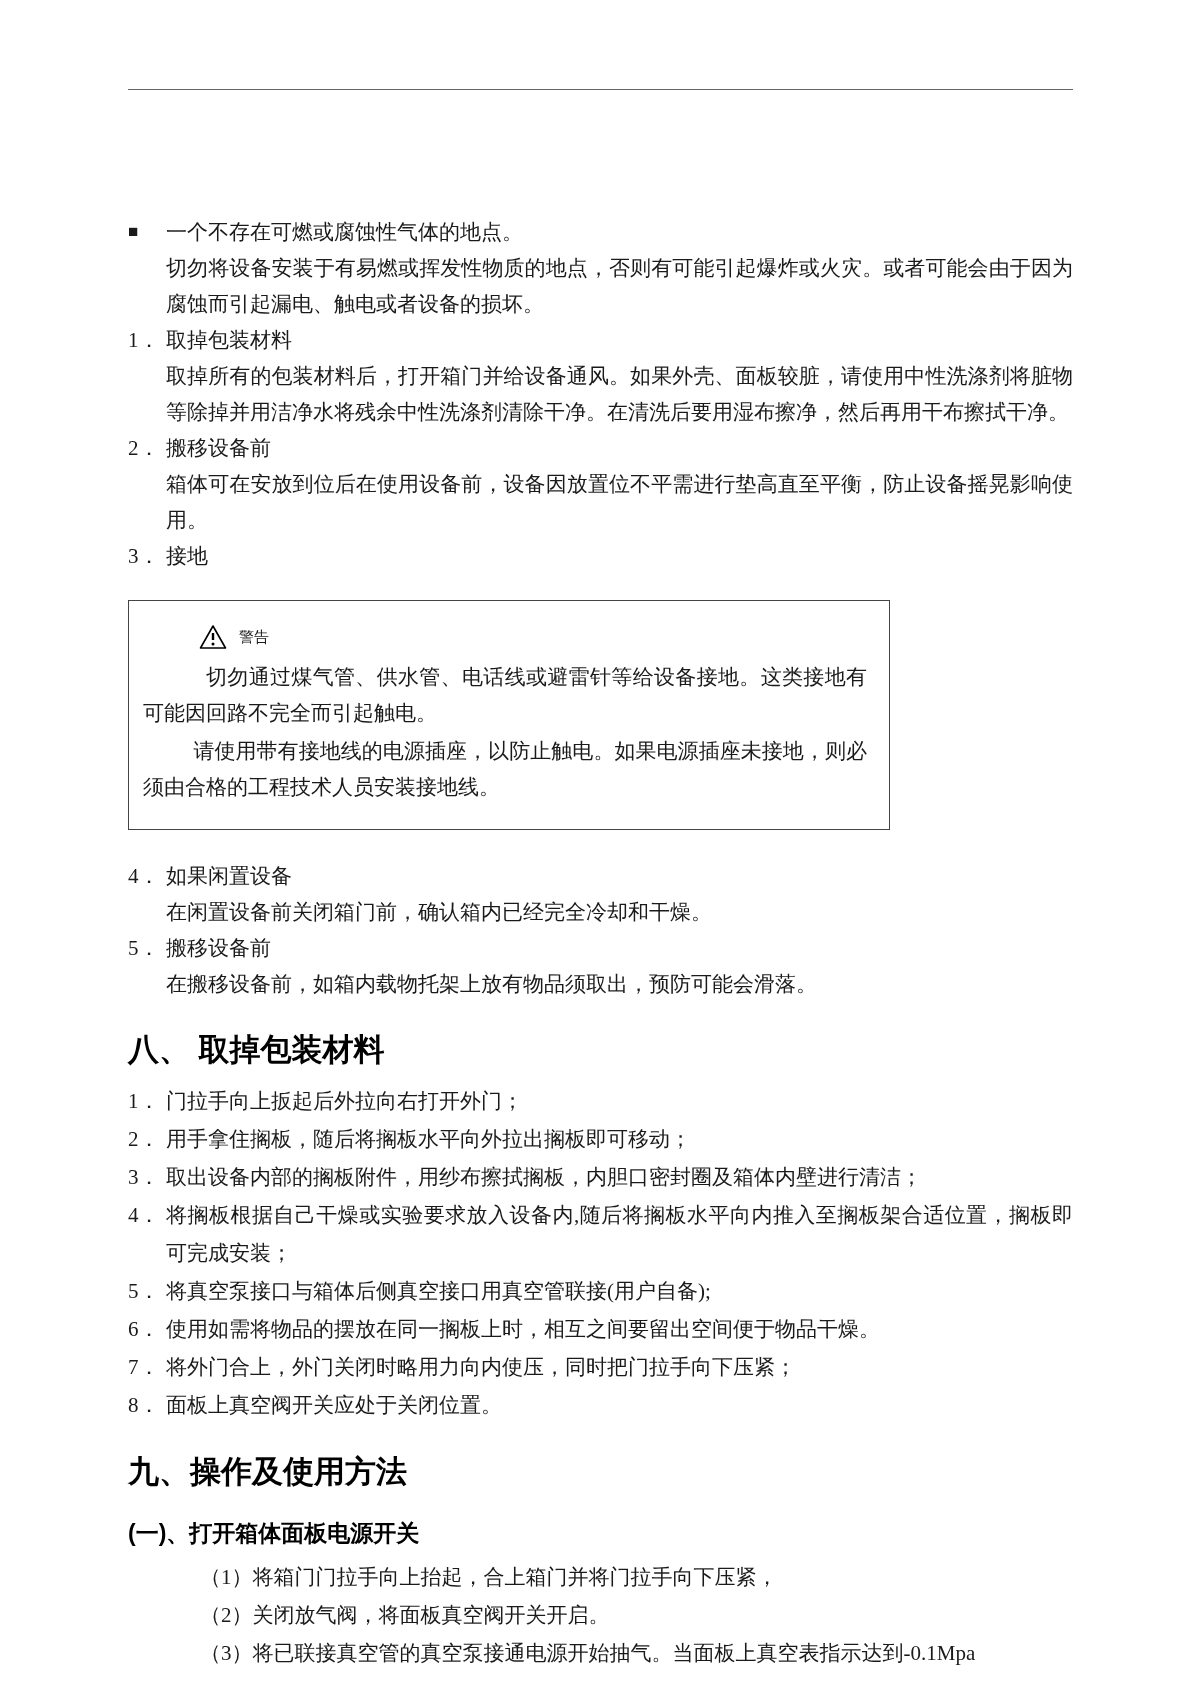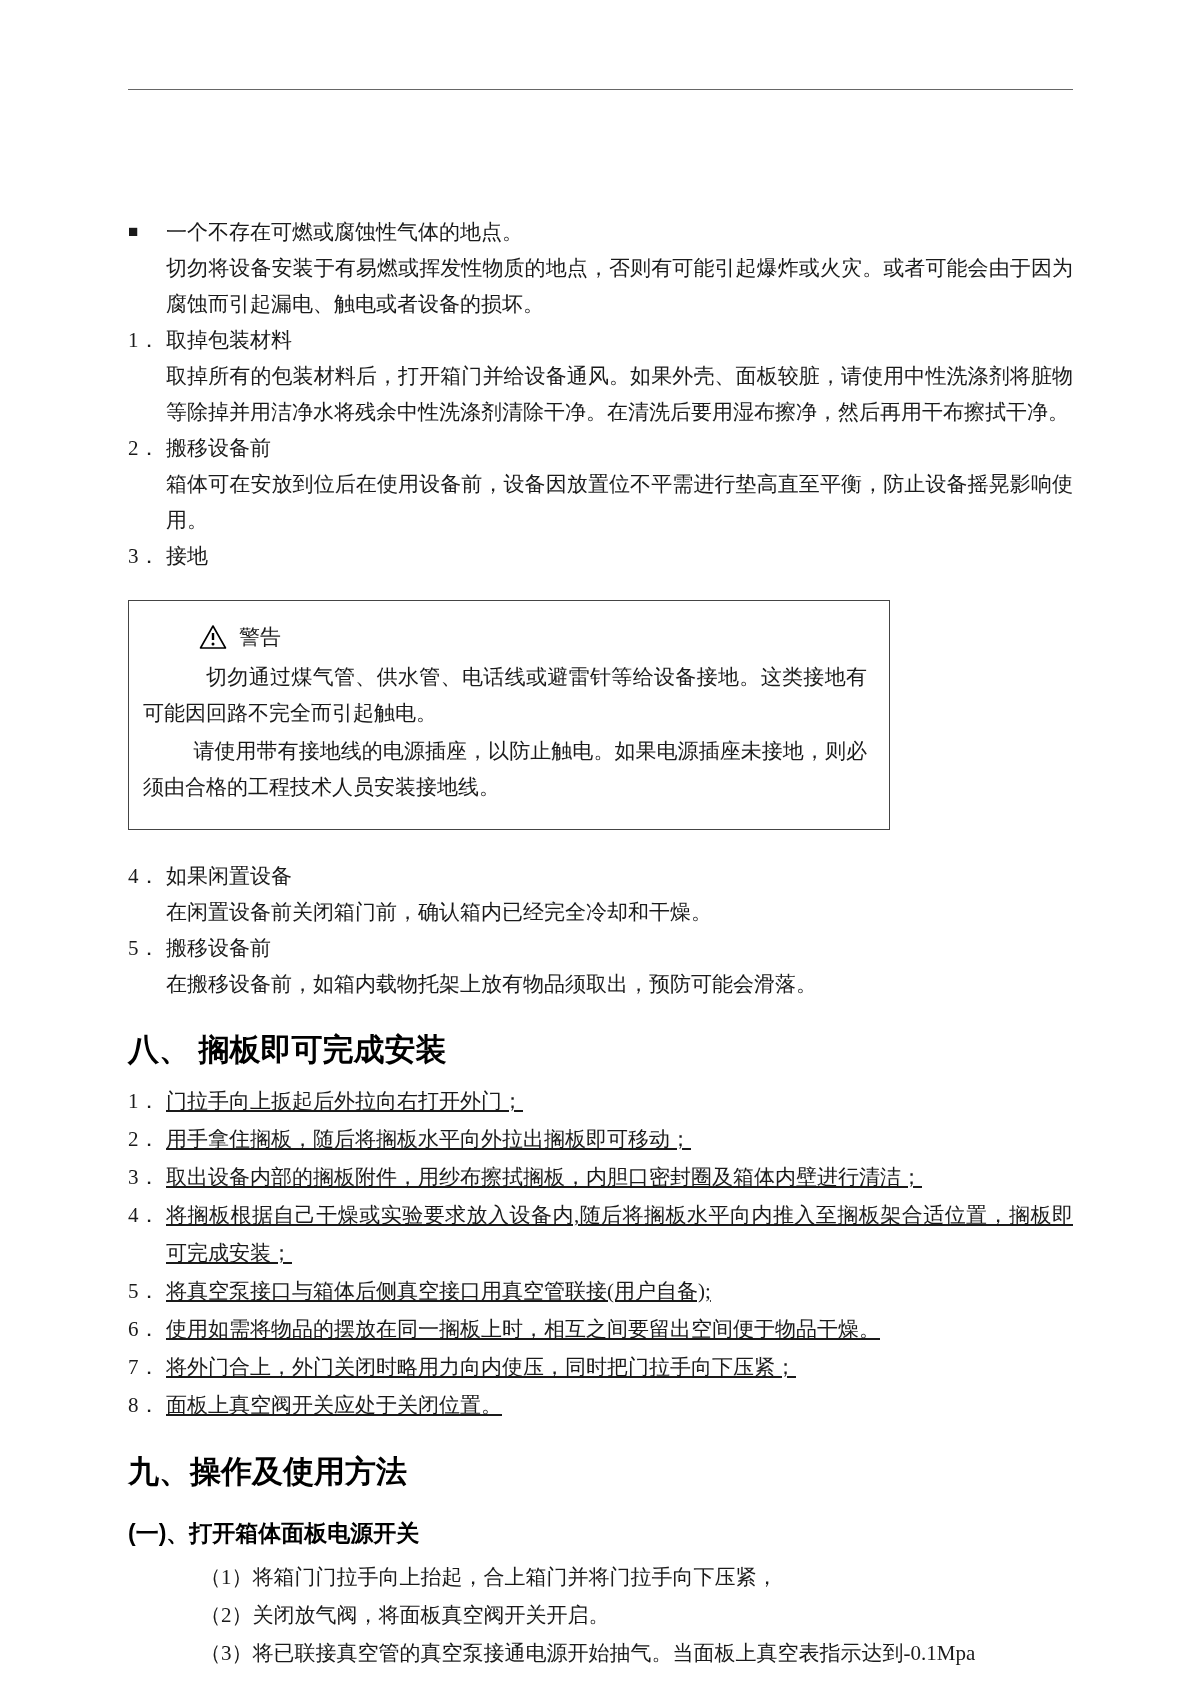--- a/index.html
+++ b/index.html
@@ -41,38 +41,38 @@
     padding: 16px 22px 24px 14px;
   }
   .warn-head {
     margin-left: 56px;
     display: flex;
     align-items: center;
     gap: 12px;
     height: 40px;
   }
   .warn-icon svg { display: block; }
-  .warn-label { font-size: 21px; }
+  .warn-label { font-size: 15px; }
   .warn-para { text-align: justify; margin: 2px 0 0 0; }
   .warn-para.p1 { text-indent: 2.4em; }
   .warn-para.p2 { text-indent: 3.0em; margin-top: 2px; }
   
   .sec-heading {
     font-family: "Liberation Sans", "DejaVu Sans", sans-serif;
     font-weight: 700;
     font-size: 31px;
     line-height: 44px;
     margin: 26px 0 10px 0;
     color: #000;
   }
   .sec-intro { line-height: 38px; }
   
   .step { display: flex; line-height: 38px; }
   .step .num { flex: 0 0 38px; }
-  .step .txt { flex: 1; text-align: justify; text-decoration: underline; }
+  .step .txt { flex: 1; text-align: justify; }
   
   .sub-heading {
     font-family: "Liberation Sans", "DejaVu Sans", sans-serif;
     font-weight: 700;
     font-size: 23px;
     line-height: 34px;
     margin: 22px 0 8px 0;
     color: #000;
   }
   .substep { margin-left: 72px; line-height: 38px; }
@@ -150,21 +150,21 @@
     </div>
 
     <div class="item">
       <div class="head">
         <span class="num">5．</span>
         <span class="title">搬移设备前</span>
       </div>
       <div class="body">在搬移设备前，如箱内载物托架上放有物品须取出，预防可能会滑落。</div>
     </div>
 
-    <div class="sec-heading">八、 搁板即可完成安装</div>
+    <div class="sec-heading">八、 取掉包装材料</div>
 
     <div class="step">
       <span class="num">1．</span>
       <span class="txt">门拉手向上扳起后外拉向右打开外门；</span>
     </div>
     <div class="step">
       <span class="num">2．</span>
       <span class="txt">用手拿住搁板，随后将搁板水平向外拉出搁板即可移动；</span>
     </div>
     <div class="step">

